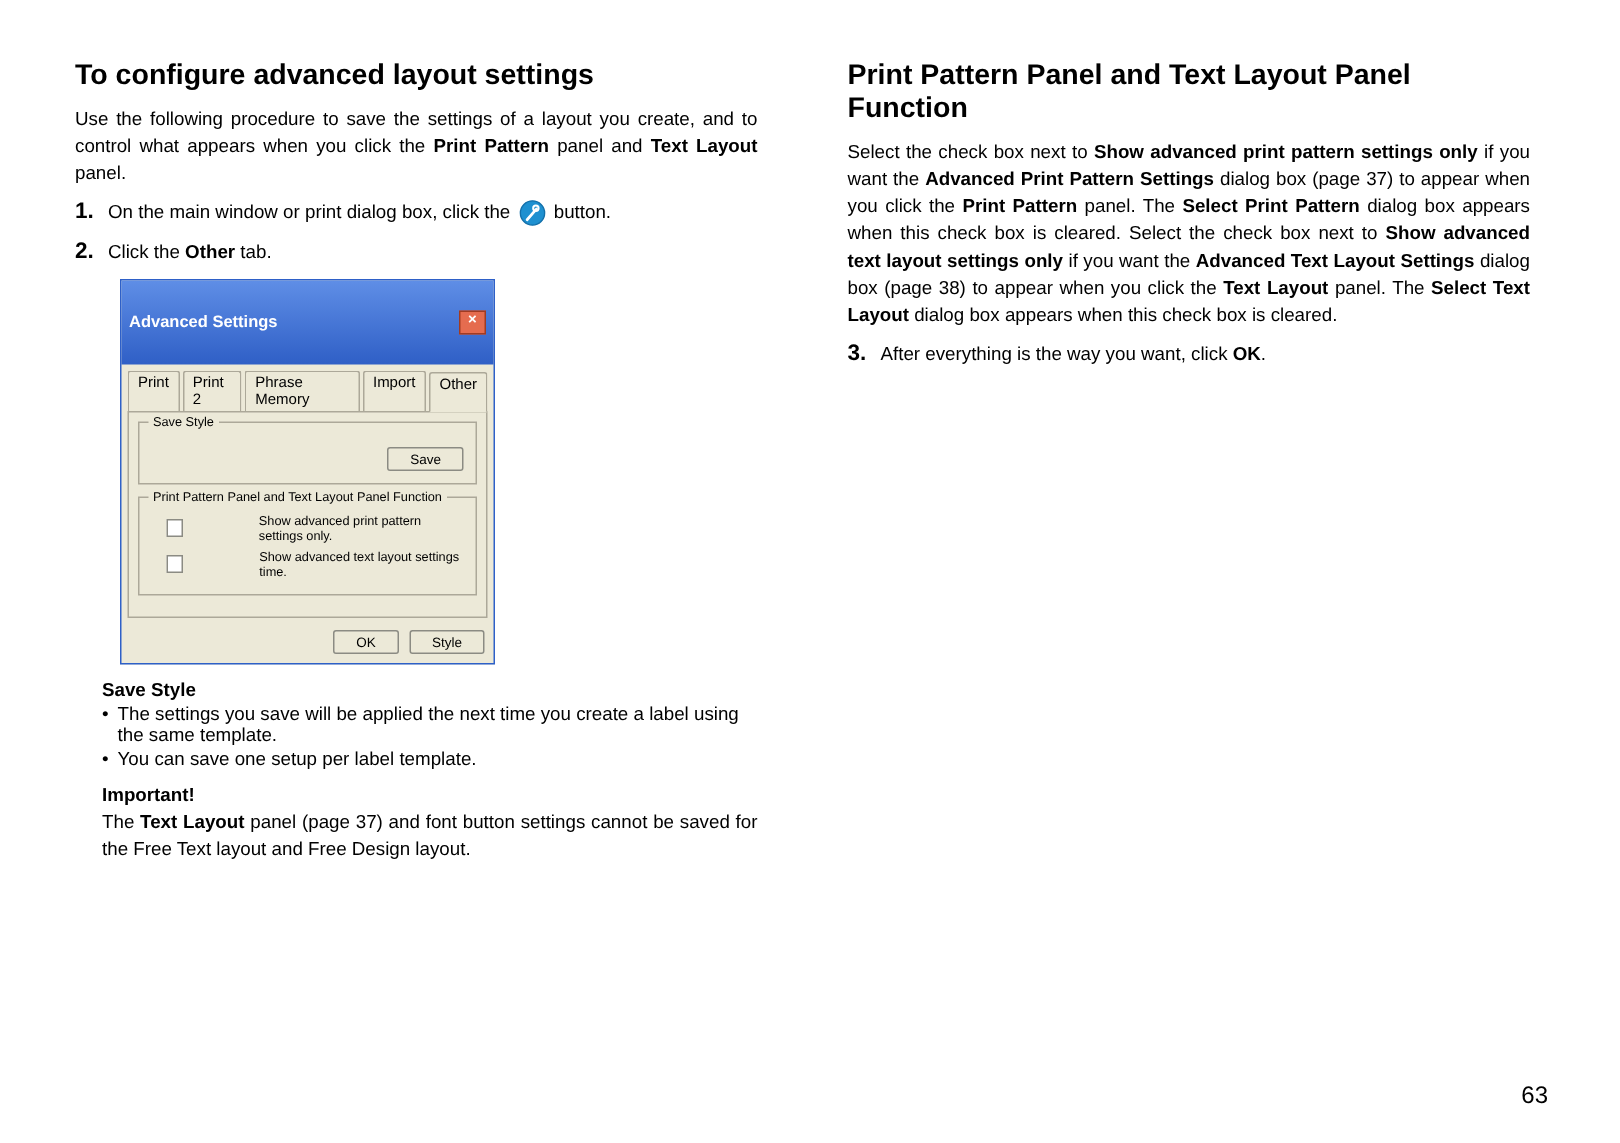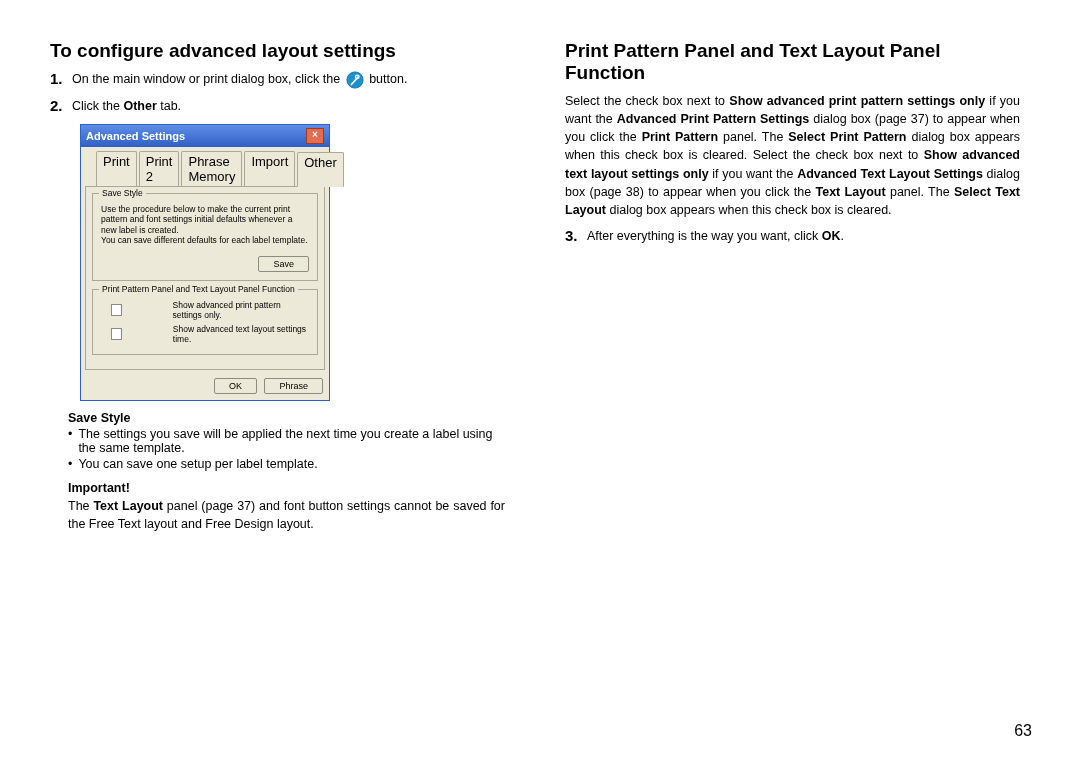--- a/index.html
+++ b/index.html
@@ -84,40 +84,40 @@
     width: 250px;
     border: 1.5px solid #2e60c8;
     background: #ece9d8;
     box-sizing: border-box;
   }
   .dlg-title {
     background: linear-gradient(#5f8ee6, #2f5fc6);
     color: #fff;
     font-size: 11px;
     font-weight: bold;
-    padding: 3px 5px;
+    padding: 20px 5px;
     display: flex;
     align-items: center;
     justify-content: space-between;
   }
   .close-btn {
     width: 16px;
     height: 14px;
     background: #e56c4f;
     border: 1px solid #a03b22;
     color: #fff;
     font-size: 10px;
     line-height: 12px;
     text-align: center;
   }
   .tabs {
     display: flex;
     gap: 2px;
-    padding: 4px 4px 0 15px;
-    font-size: 13px;
+    padding: 4px 4px 0 4px;
+    font-size: 10px;
   }
   .tab {
     padding: 2px 6px;
     background: #ece9d8;
     border: 1px solid #aca899;
     border-bottom: none;
     border-radius: 2px 2px 0 0;
   }
   .tab.active {
     background: #ece9d8;
@@ -177,20 +177,23 @@
     margin-right: 5px;
   }
 </style>
 </head>
 <body>
 
 <div class="page">
 
   <div class="col">
     <h2>To configure advanced layout settings</h2>
+    <p>
+      <span>Use the following procedure to save the settings of a layout you create, and to control what appears when you click the </span><span class="bold">Print Pattern</span><span> panel and </span><span class="bold">Text Layout</span><span> panel.</span>
+    </p>
 
     <div class="step">
       <div class="step-num">1.</div>
       <div class="step-body">
         <span>On the main window or print dialog box, click the </span>
         <span class="icon-circle">
           <svg viewBox="0 0 20 20" width="18" height="18">
             <circle cx="10" cy="10" r="9" fill="#1e90d0" stroke="#1370aa" stroke-width="1"></circle>
             <path d="M13 7 l-7 8" stroke="#fff" stroke-width="2" stroke-linecap="round"></path>
             <circle cx="12.5" cy="6.5" r="2" fill="none" stroke="#fff" stroke-width="1.5"></circle>
@@ -215,41 +218,39 @@
       <div class="tabs">
         <div class="tab">Print</div>
         <div class="tab">Print 2</div>
         <div class="tab">Phrase Memory</div>
         <div class="tab">Import</div>
         <div class="tab active">Other</div>
       </div>
       <div class="tab-body">
         <div class="fieldset">
           <span class="legend">Save Style</span>
-          <div class="body" style="white-space:pre-line;">Use the procedure below to make the current print pattern and font settings initial defaults whenever a new label is created.
-You can save different defaults for each label template.</div>
           <div style="text-align:right;margin-top:10px;">
             <span class="dlg-btn">Save</span>
           </div>
         </div>
         <div class="fieldset">
           <span class="legend">Print Pattern Panel and Text Layout Panel Function</span>
           <div class="check-row">
             <span class="check"></span>
             <span>Show advanced print pattern settings only.</span>
           </div>
           <div class="check-row">
             <span class="check"></span>
             <span>Show advanced text layout settings time.</span>
           </div>
         </div>
       </div>
       <div class="btnrow">
         <span class="dlg-btn">OK</span>
-        <span class="dlg-btn" style="margin-left:4px;">Phrase</span>
+        <span class="dlg-btn" style="margin-left:4px;">Style</span>
       </div>
     </div>
 
     <div class="subhead">Save Style</div>
     <div class="bullet">
       <span class="dot">•</span>
       <span>The settings you save will be applied the next time you create a label using the same template.</span>
     </div>
     <div class="bullet">
       <span class="dot">•</span>

